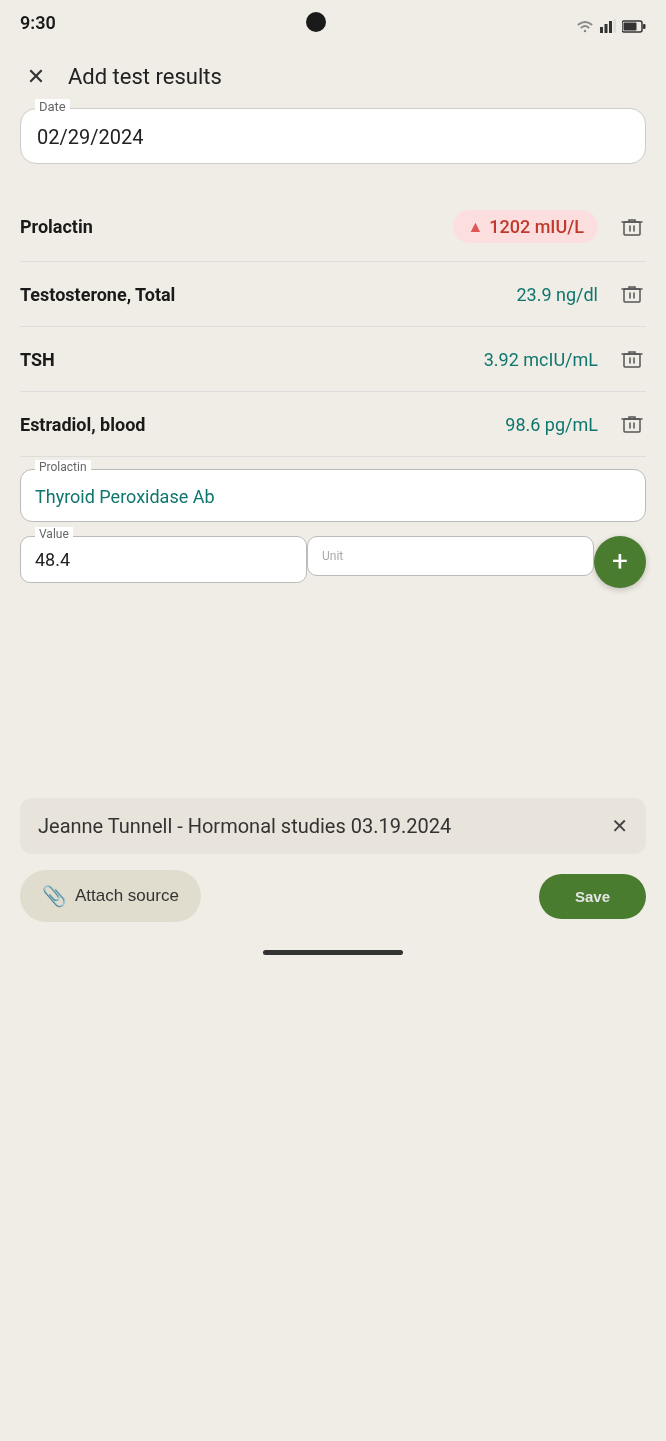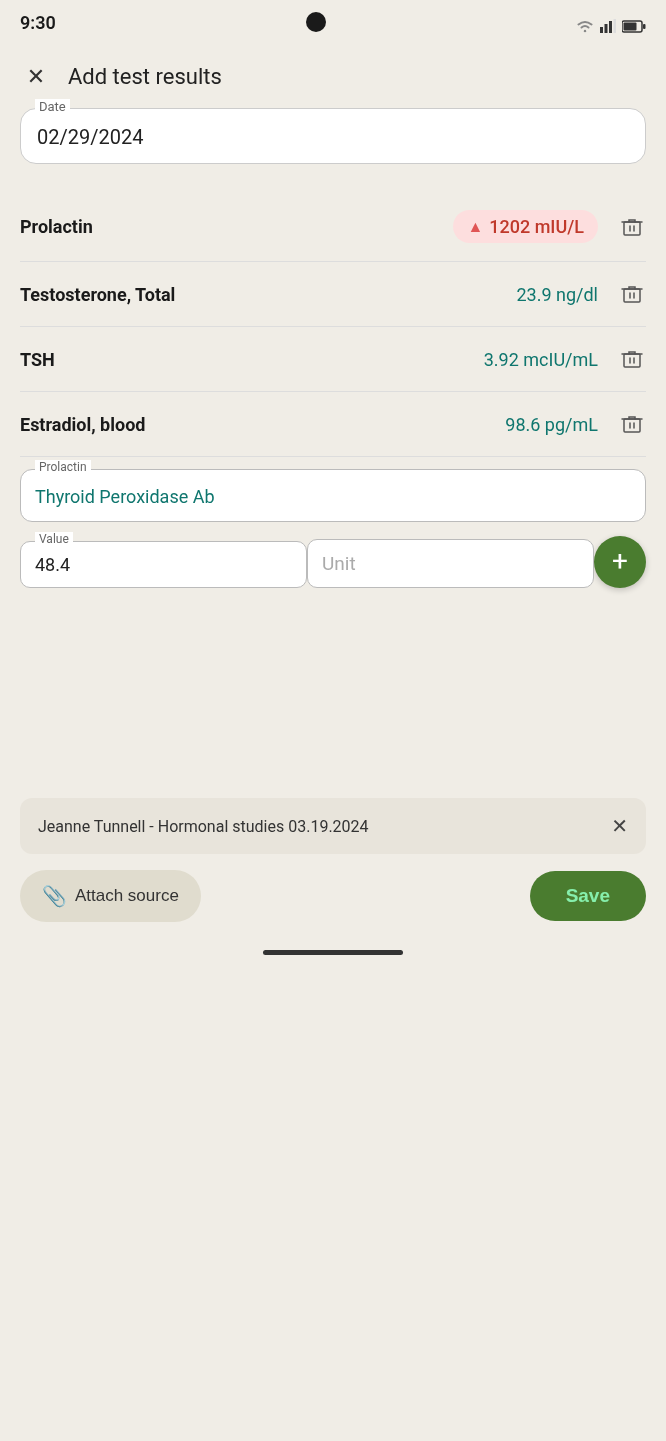--- a/index.html
+++ b/index.html
@@ -156,41 +156,41 @@
       padding: 0 4px;
     }
     .input-field-text {
       font-size: 18px;
       color: #0f766e;
       margin-top: 4px;
     }
 
     .value-unit-row {
       display: flex;
-      align-items: flex-end;
+      align-items: flex-start;
       margin-bottom: 14px;
     }
     .value-input-group {
       flex: 1;
       background: #fff;
       border-radius: 10px;
       border: 1.5px solid #bbb;
       padding: 12px 14px 12px 14px;
       position: relative;
     }
     .unit-input-group {
       flex: 1;
       background: #fff;
       border-radius: 10px;
       border: 1.5px solid #bbb;
       padding: 12px 14px 12px 14px;
       position: relative;
     }
     .unit-placeholder {
-      font-size: 19px;
+      font-size: 12px;
       color: #aaa;
     }
     .value-text {
       font-size: 18px;
       color: #222;
     }
 
     .add-btn {
       width: 52px;
       height: 52px;
@@ -220,21 +220,21 @@
     .source-bar {
       margin: 0 20px 16px 20px;
       background: #e8e4db;
       border-radius: 12px;
       padding: 16px 18px;
       display: flex;
       align-items: center;
       justify-content: space-between;
     }
     .source-text {
-      font-size: 16px;
+      font-size: 20px;
       color: #333;
     }
     .source-close {
       cursor: pointer;
       font-size: 20px;
       color: #444;
     }
 
     
     .bottom-actions {
@@ -259,22 +259,22 @@
     .attach-icon {
       font-size: 20px;
       color: #555;
     }
     .save-btn {
       background: #4a7c2f;
       border-radius: 30px;
       padding: 14px 36px;
       cursor: pointer;
       border: none;
-      font-size: 19px;
-      color: #86efac;
+      font-size: 15px;
+      color: #e5e5e5;
       font-weight: 600;
     }
 
     
     .home-indicator {
       display: flex;
       justify-content: center;
       padding-bottom: 10px;
       padding-top: 4px;
     }

